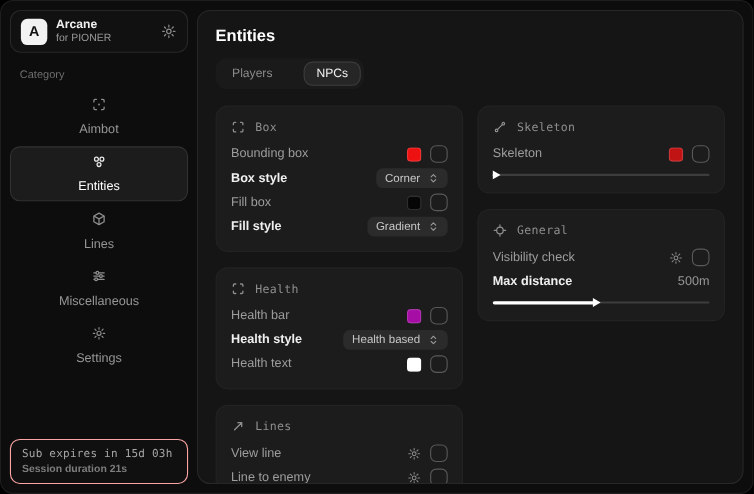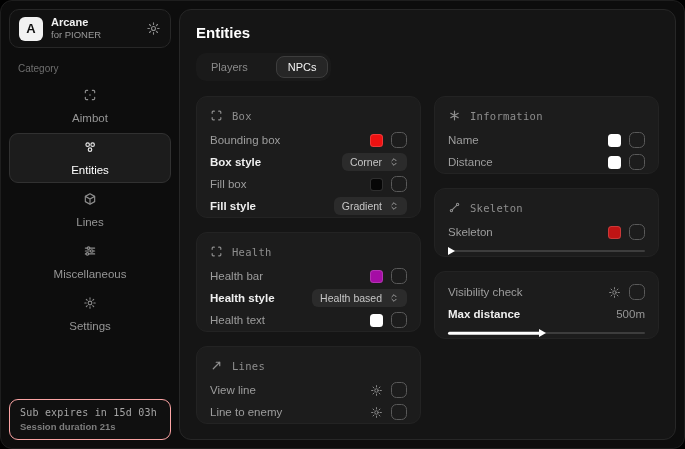--- a/index.html
+++ b/index.html
@@ -37,21 +37,21 @@
   .page-title{font-size:15px;font-weight:700;color:#fff;margin:2px 0 0 6px;}
   .tabs{display:flex;align-items:center;gap:16px;background:#1a1a1a;border-radius:10px;
         padding:3px;margin:12px 0 0 6px;align-self:flex-start;}
   .tab{border:1px solid transparent;background:transparent;color:#8b8b8b;font-size:11px;
        padding:4px 11px;border-radius:8px;cursor:pointer;font-family:inherit;}
   .tab.active{background:#262626;border-color:#3d3d3d;color:#f2f2f2;}
 
   .columns{display:grid;grid-template-columns:1fr 1fr;gap:13px;margin-top:15px;padding:0 6px;}
   .col{display:flex;flex-direction:column;gap:14px;}
   .card{background:#1c1c1c;border:1px solid #232323;border-radius:11px;
-        padding:9px 13px 0;box-sizing:border-box;}
+        padding:9px 13px 11px;box-sizing:border-box;}
   .card-head{display:flex;align-items:center;gap:9px;color:#8e8e8e;
              font-family:"DejaVu Sans Mono",monospace;font-size:10.5px;
              letter-spacing:.3px;margin:3px 0 7px;}
   .card-head .cicon{display:flex;color:#8e8e8e;}
   .row{display:flex;align-items:center;justify-content:space-between;height:22px;}
   .lbl{font-size:11.5px;color:#9d9d9d;}
   .lbl.bright{color:#efefef;font-weight:700;}
   .ctrls{display:flex;align-items:center;gap:8px;}
   .swatch{width:13px;height:13px;border-radius:3.5px;border:1px solid rgba(255,255,255,.16);
           box-sizing:border-box;cursor:pointer;}
@@ -282,44 +282,20 @@
                   </svg>
               </span>
               <span class="checkbox"></span>
             </span>
           </div>
         </section>
       </div>
 
       <div class="col">
 
-        <section class="card">
-          <div class="card-head">
-            <span class="cicon">
-              <svg width="13" height="13" viewBox="0 0 24 24" fill="none" stroke="currentColor" stroke-width="2.2" stroke-linecap="round">
-                  <path d="M12 4v16M5.1 8l13.8 8M18.9 8L5.1 16"></path>
-                </svg>
-            </span>
-            <span>Information</span>
-          </div>
-          <div class="row">
-            <span class="lbl">Name</span>
-            <span class="ctrls">
-              <span class="swatch" style="background: rgb(255, 255, 255);"></span>
-              <span class="checkbox"></span>
-            </span>
-          </div>
-          <div class="row">
-            <span class="lbl">Distance</span>
-            <span class="ctrls">
-              <span class="swatch" style="background: rgb(255, 255, 255);"></span>
-              <span class="checkbox"></span>
-            </span>
-          </div>
-        </section>
 
         <section class="card">
           <div class="card-head">
             <span class="cicon">
               <svg width="13" height="13" viewBox="0 0 24 24" fill="none" stroke="currentColor" stroke-width="2" stroke-linecap="round">
                   <path d="M8 16L16 8"></path>
                   <circle cx="6.3" cy="17.7" r="2.1"></circle>
                   <circle cx="17.7" cy="6.3" r="2.1"></circle>
                 </svg>
             </span>
@@ -333,20 +309,29 @@
             </span>
           </div>
           <div class="slider">
             <span class="track"></span>
             <span class="fill" style="width: 1%;"></span>
             <span class="handle" style="left: calc(1% - 2px);"></span>
           </div>
         </section>
 
         <section class="card">
+          <div class="card-head">
+            <span class="cicon">
+              <svg width="13" height="13" viewBox="0 0 24 24" fill="none" stroke="currentColor" stroke-width="2" stroke-linecap="round">
+                  <circle cx="12" cy="12" r="5.5"></circle>
+                  <path d="M12 2.5v4M12 17.5v4M2.5 12h4M17.5 12h4"></path>
+                </svg>
+            </span>
+            <span>General</span>
+          </div>
           <div class="row">
             <span class="lbl">Visibility check</span>
             <span class="ctrls">
               <span class="mini-gear">
                 <svg width="13" height="13" viewBox="0 0 24 24" fill="none" stroke="currentColor" stroke-width="1.8" stroke-linecap="round">
                     <circle cx="12" cy="12" r="3.2"></circle>
                     <path d="M12 3v2.5M12 18.5V21M3 12h2.5M18.5 12H21M5.6 5.6l1.8 1.8M16.6 16.6l1.8 1.8M18.4 5.6l-1.8 1.8M7.4 16.6l-1.8 1.8"></path>
                   </svg>
               </span>
               <span class="checkbox"></span>

